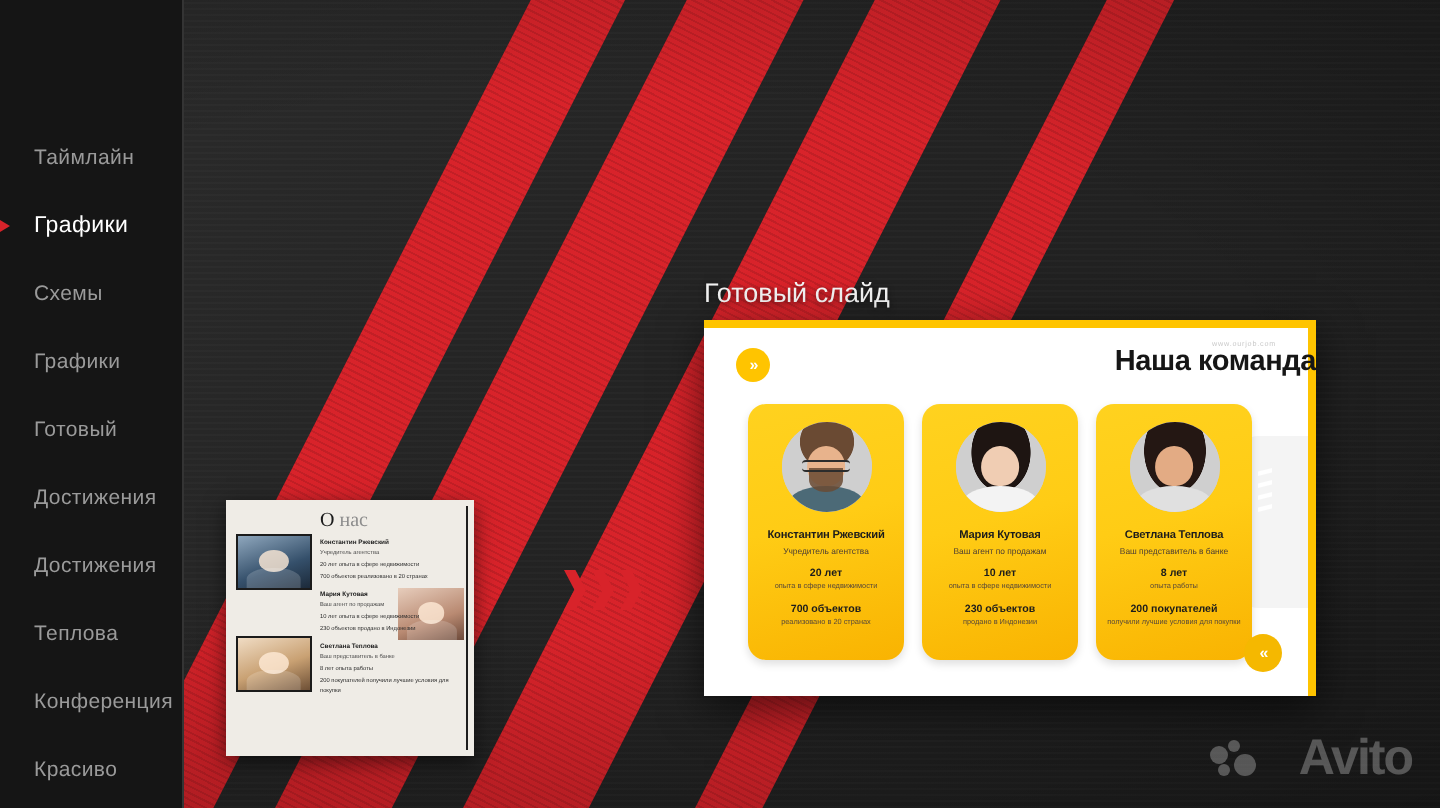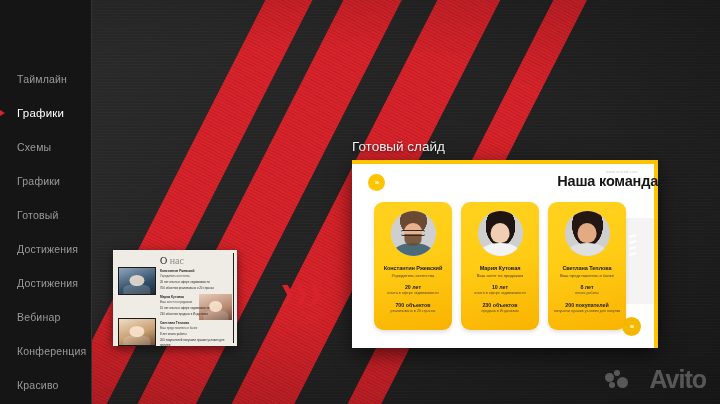--- a/index.html
+++ b/index.html
@@ -88,21 +88,21 @@
   
   .chev-group { position:absolute; left:282px; top:285px; display:flex; gap:3px; z-index:5; }
   .chev {
     width:11px; height:20px;
     background:#d8232a;
     clip-path:polygon(0 0, 52% 0, 100% 50%, 52% 100%, 0 100%, 48% 50%);
   }
 
   
   .client-slide {
-    position:absolute; left:113px; top:250px; width:124px; height:96px;
+    position:absolute; left:113px; top:250px; width:124px; height:128px;
     background:#efece6; z-index:5;
     box-shadow:0 3px 10px rgba(0,0,0,.55);
     overflow:hidden;
   }
   .cs-border { position:absolute; right:3px; top:3px; bottom:3px; width:1.5px; background:#1e1e1e; }
   .cs-title {
     position:absolute; left:47px; top:5px;
     font-family:"Liberation Serif", serif;
     font-size:10px; color:#1b1b1b;
   }
@@ -242,21 +242,21 @@
         <div class="side-item">
           <span>Готовый</span>
         </div>
         <div class="side-item">
           <span>Достижения</span>
         </div>
         <div class="side-item">
           <span>Достижения</span>
         </div>
         <div class="side-item">
-          <span>Вебинар</span>
+          <span>Теплова</span>
         </div>
         <div class="side-item">
           <span>Конференция</span>
         </div>
         <div class="side-item">
           <span>Красиво</span>
         </div>
       </div>
   </nav>
 

